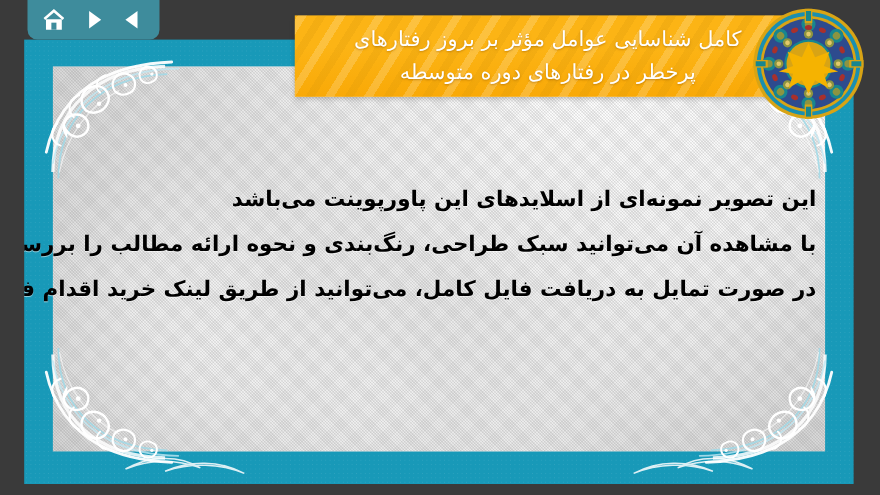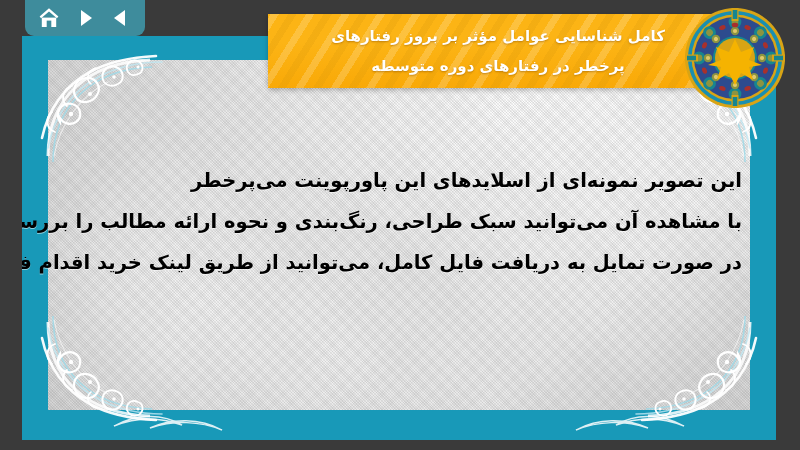--- a/index.html
+++ b/index.html
@@ -87,21 +87,21 @@
         rgba(255,255,255,0) 7px 15px,
         rgba(214,150,10,.22) 15px 22px,
         rgba(255,255,255,0) 22px 30px),
       linear-gradient(180deg,#fcb415 0%,#fcb415 38%,#f9a907 100%);
     box-shadow:0 2px 5px rgba(0,0,0,.25);
     display:flex;flex-direction:column;align-items:center;justify-content:center;
     z-index:30;
   }
   .titlebar .tl{
     color:#ffffff;direction:rtl;text-align:center;
-    font-size:15px;font-weight:700;line-height:30px;
+    font-size:19px;font-weight:400;line-height:30px;
     white-space:nowrap;text-shadow:0 1px 2px rgba(150,90,0,.55);
   }
 
   
   .medallion{
     position:absolute;left:683px;top:6px;width:104px;height:104px;z-index:35;
   }
   .medallion svg{display:block;}
 </style>
 </head>
@@ -175,21 +175,21 @@
         <g fill="none" stroke="#ffffff" stroke-width="1.4" opacity=".85">
           <path d="M92 390 c22 -9 46 -9 68 -1 c-20 -12 -46 -11 -68 1 z"></path>
           <path d="M128 392 c24 -8 50 -7 72 2 c-22 -12 -50 -12 -72 -2 z"></path>
           <path d="M662 390 c-22 -9 -46 -9 -68 -1 c20 -12 46 -11 68 1 z"></path>
           <path d="M626 392 c-24 -8 -50 -7 -72 2 c22 -12 50 -12 72 -2 z"></path>
         </g>
       </svg>
     </div>
 
     <div class="bodytext">
-      <div class="ln">این تصویر نمونه‌ای از اسلایدهای این پاورپوینت می‌پرخطر</div>
+      <div class="ln">این تصویر نمونه‌ای از اسلایدهای این پاورپوینت می‌باشد</div>
       <div class="ln">با مشاهده آن می‌توانید سبک طراحی، رنگ‌بندی و نحوه ارائه مطالب را بررسی نمایید</div>
       <div class="ln">در صورت تمایل به دریافت فایل کامل، می‌توانید از طریق لینک خرید اقدام فرمایید</div>
     </div>
   </div>
 
   <div class="titlebar">
     <div class="tl">کامل شناسایی عوامل مؤثر بر بروز رفتارهای</div>
     <div class="tl">پرخطر در رفتارهای دوره متوسطه</div>
   </div>
 

